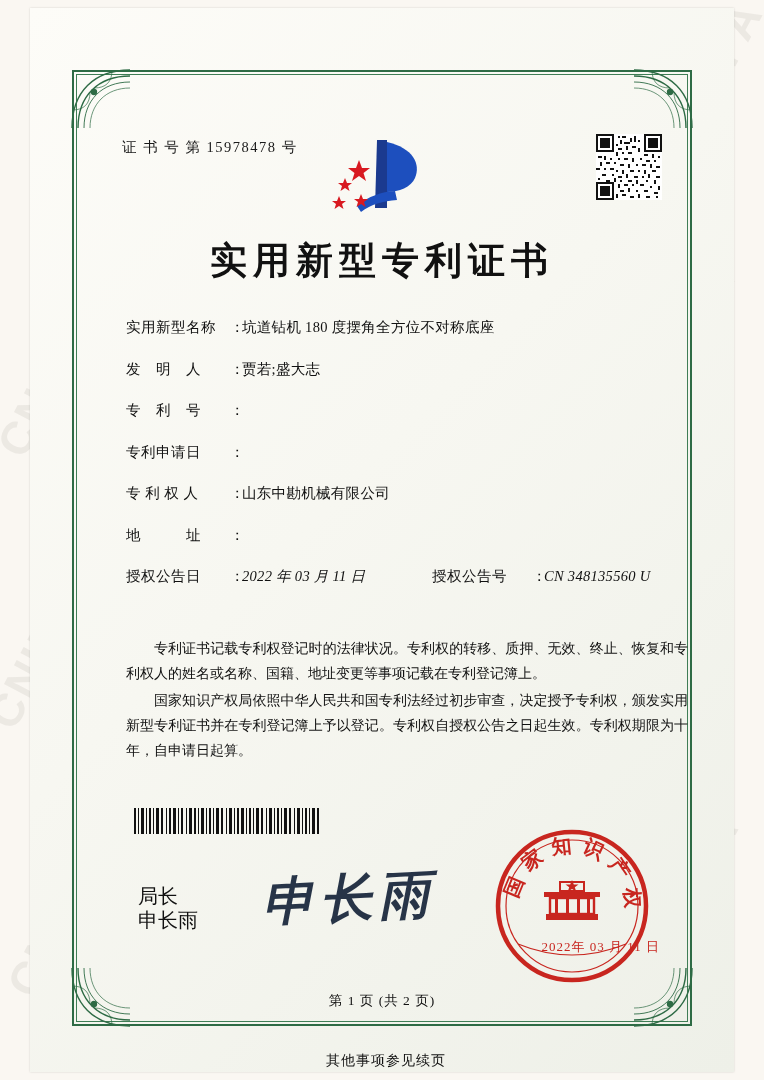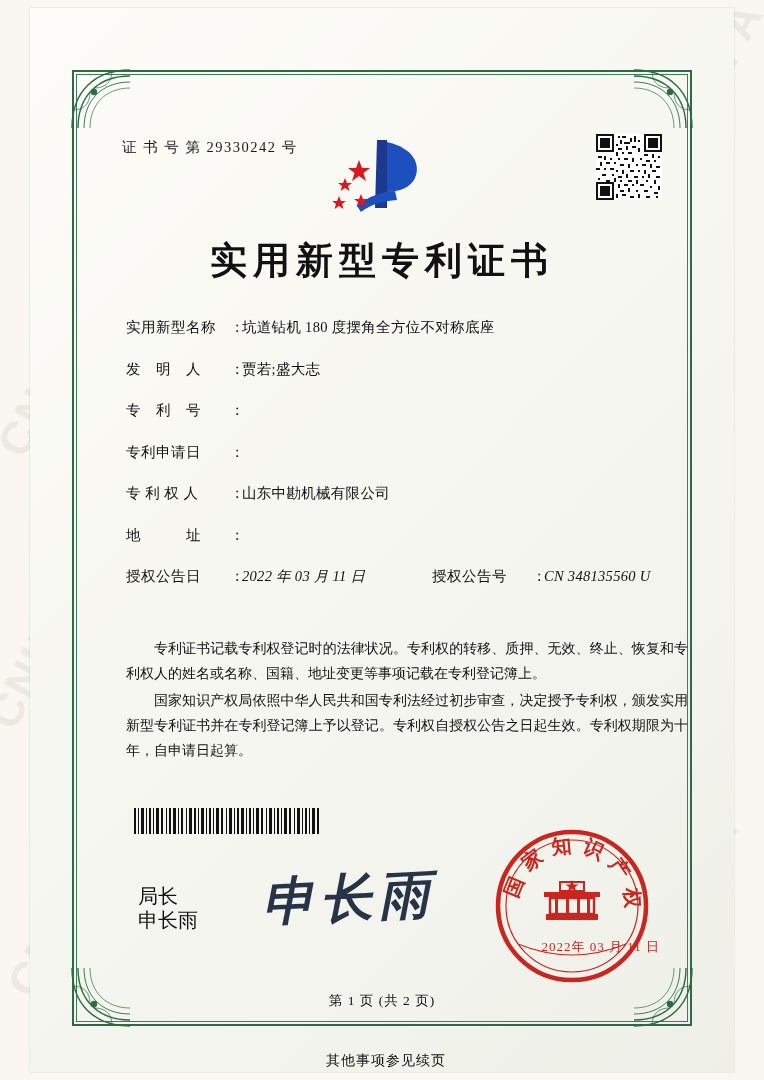--- a/index.html
+++ b/index.html
@@ -298,21 +298,21 @@
         <path d="M14 66 C14 34 34 14 66 14"></path>
         <path d="M20 66 C20 38 38 20 66 20" stroke-width="0.9"></path>
         <path d="M26 66 C26 42 42 26 66 26" stroke-width="0.7"></path>
         <circle cx="30" cy="30" r="3.2" fill="#2e6b45" stroke="none"></circle>
         <path d="M8 48 C20 48 26 42 26 30" stroke-width="0.7"></path>
         <path d="M48 8 C48 20 42 26 30 26" stroke-width="0.7"></path>
       </g>
     </svg>
   </div>
 
-  <div class="cert-no">证 书 号 第 29330242 号</div>
+  <div class="cert-no">证 书 号 第 15978478 号</div>
 
   <div class="logo">
     <svg width="130" height="86" viewBox="0 0 130 86">
       <path d="M60 6 L70 6 L70 74 L58 74 Z" fill="#1b3a8f"></path>
       <path d="M70 8 C96 14 104 30 98 44 C94 53 82 58 70 58 Z" fill="#1d4fbe"></path>
       <path d="M40 72 C52 62 64 58 78 57 L80 66 C66 67 54 70 44 78 Z" fill="#1d4fbe"></path>
       <g fill="#d81920">
         <polygon points="42,26 45,34 53,34 46.5,39 49,47 42,42 35,47 37.5,39 31,34 39,34"></polygon>
         <polygon points="28,44 30,49 35,49 31,52 32.5,57 28,54 23.5,57 25,52 21,49 26,49"></polygon>
         <polygon points="22,62 24,67 29,67 25,70 26.5,75 22,72 17.5,75 19,70 15,67 20,67"></polygon>

